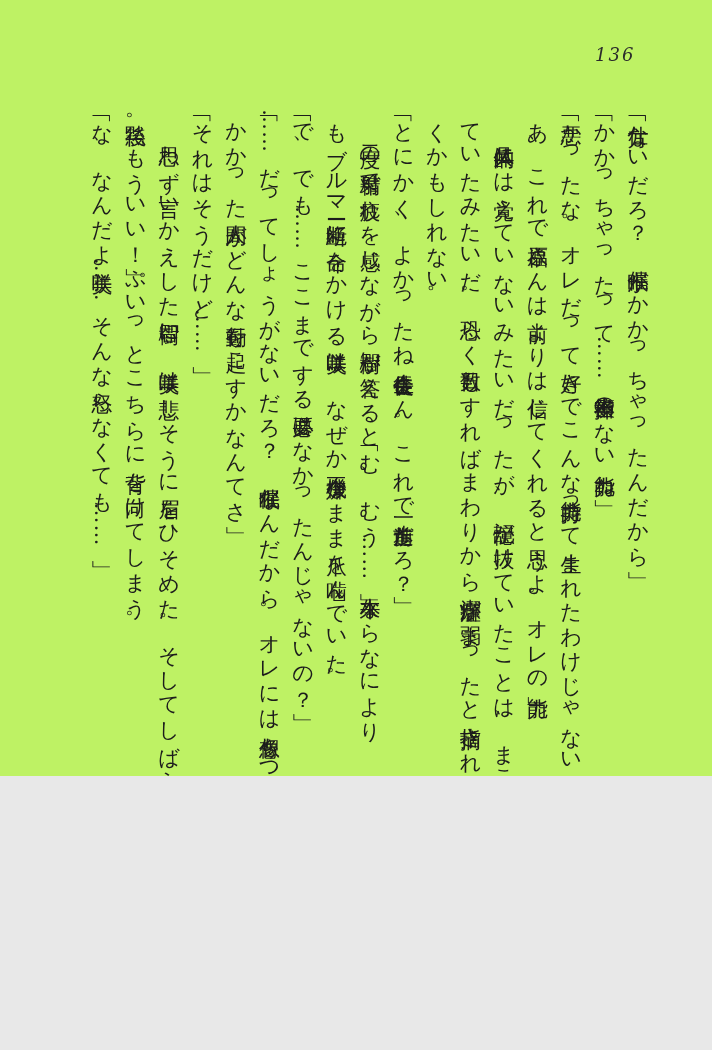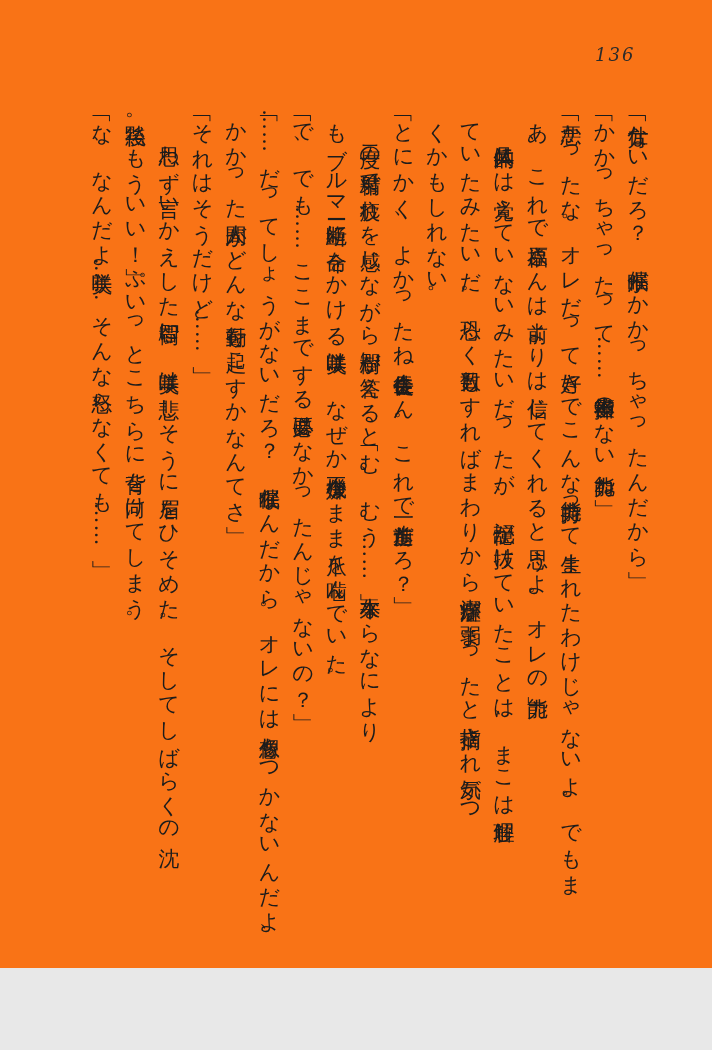--- a/index.html
+++ b/index.html
@@ -3,23 +3,23 @@
 <meta charset="utf-8">
 <style>
   html, body {
     margin: 0;
     padding: 0;
     background: #e8e8e8;
   }
   .book-page {
     position: relative;
     width: 712px;
-    height: 968px;
+    height: 776px;
     margin: 0 auto;
-    background: #f97316;
+    background: #bef264;
     overflow: hidden;
     font-family: "DejaVu Serif", "Liberation Serif", serif;
   }
   .page-number {
     position: absolute;
     left: 595px;
     top: 44px;
     font-style: italic;
     font-size: 18px;
     letter-spacing: 2px;

